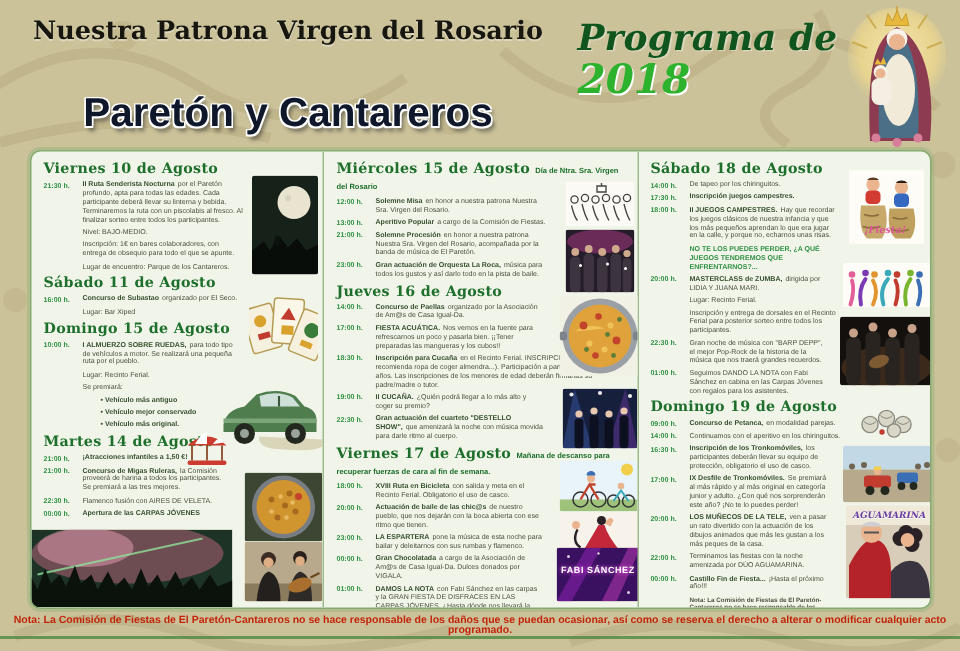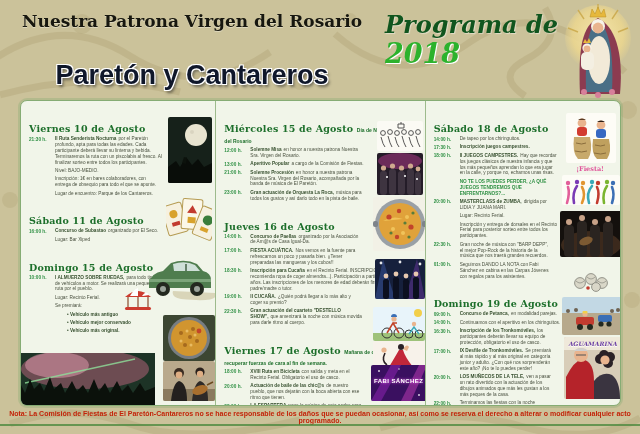--- a/index.html
+++ b/index.html
@@ -19,21 +19,21 @@
   .hdr-year{font-size:27px;color:#2cb22c;text-shadow:1px 1px 0 #fff}
   .virgin{position:absolute;right:2px;top:2px;width:84px;height:97px}
   
   .panel{position:absolute;left:20px;top:100px;width:601px;height:306px;background:#f1f5e9;
     border:1px solid #86ac74;border-radius:7px;display:flex;overflow:hidden;
     box-shadow:0 0 0 2px rgba(134,172,116,.35)}
   .col{position:relative;padding:3px 7px 4px 8px;overflow:hidden}
   .c0{width:196px;border-right:1px solid #9dbb8c}
   .c1{width:210px;border-right:1px solid #9dbb8c}
   .c2{width:195px}
-  h3.day{font-family:"DejaVu Serif",serif;color:#1d6f2b;font-size:9.5px;margin:19px 0 2px;letter-spacing:.2px}
+  h3.day{font-family:"DejaVu Serif",serif;color:#1d6f2b;font-size:9.5px;margin:3px 0 2px;letter-spacing:.2px}
   h3.day .sub{font-family:"Liberation Sans",sans-serif;font-size:5px;letter-spacing:0;color:#1d6f2b}
   .ev{display:flex;margin-bottom:2.5px}
   .t{flex:0 0 26px;font-size:4.7px;font-weight:bold;color:#2f9044;padding-top:.5px}
   .d{flex:1;font-size:4.7px;line-height:1.25;color:#49503f}
   .d b{color:#364f2e}
   .d b:not(:empty){margin-right:2px}
   .bl .d b{margin-left:12px}
   .caps .d b{color:#2f9044}
   .noteS .d{font-size:4.2px;font-weight:bold;color:#53523f}
   .pr20{padding-right:20px}.pr40{padding-right:40px}.pr46{padding-right:46px}
@@ -53,21 +53,21 @@
   .img-laroca{right:2px;top:52px;width:46px;height:42px}
   .img-paella{right:-2px;top:96px;width:54px;height:54px}
   .img-destello{right:0;top:158px;width:50px;height:40px}
   .img-bike{right:0;top:206px;width:52px;height:34px}
   .img-dancer{right:0;top:240px;width:52px;height:28px}
   .img-fabi{right:-2px;top:264px;width:56px;height:36px}
   .fabi-text{position:absolute;left:0;right:0;top:13px;text-align:center;color:#fff;
     font-size:6px;font-weight:bold;letter-spacing:.4px;text-shadow:0 0 3px #ff66ff}
   
   .img-sack{right:4px;top:12px;width:50px;height:50px}
-  .lbl-fiesta{position:absolute;right:16px;top:64px;font-family:"DejaVu Serif",serif;
+  .lbl-fiesta{position:absolute;right:16px;top:48px;font-family:"DejaVu Serif",serif;font-style:italic;
     font-weight:bold;font-size:6.5px;color:#e0559a}
   .img-zumba{right:0;top:74px;width:58px;height:30px}
   .img-band{right:-2px;top:110px;width:62px;height:46px}
   .img-petanca{right:8px;top:168px;width:40px;height:24px}
   .img-tronko{right:-2px;top:196px;width:60px;height:38px}
   .img-agua{right:-2px;top:236px;width:58px;height:62px}
   .agua-text{position:absolute;left:0;right:0;top:3px;text-align:center;font-family:"DejaVu Serif",serif;
     font-style:italic;font-weight:bold;font-size:6px;color:#6a3fa0;text-shadow:0 1px 0 #fff}
   
   .footer-note{position:absolute;left:0;right:0;top:410px;text-align:center;font-size:7px;

